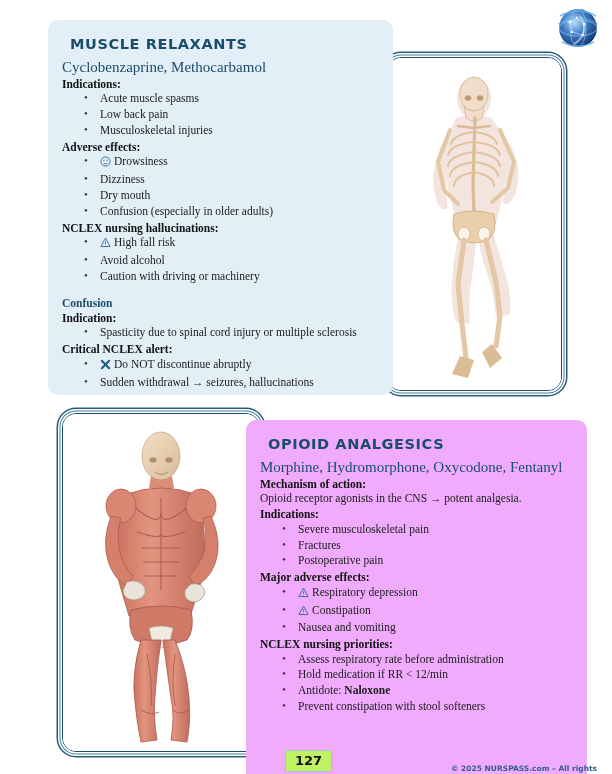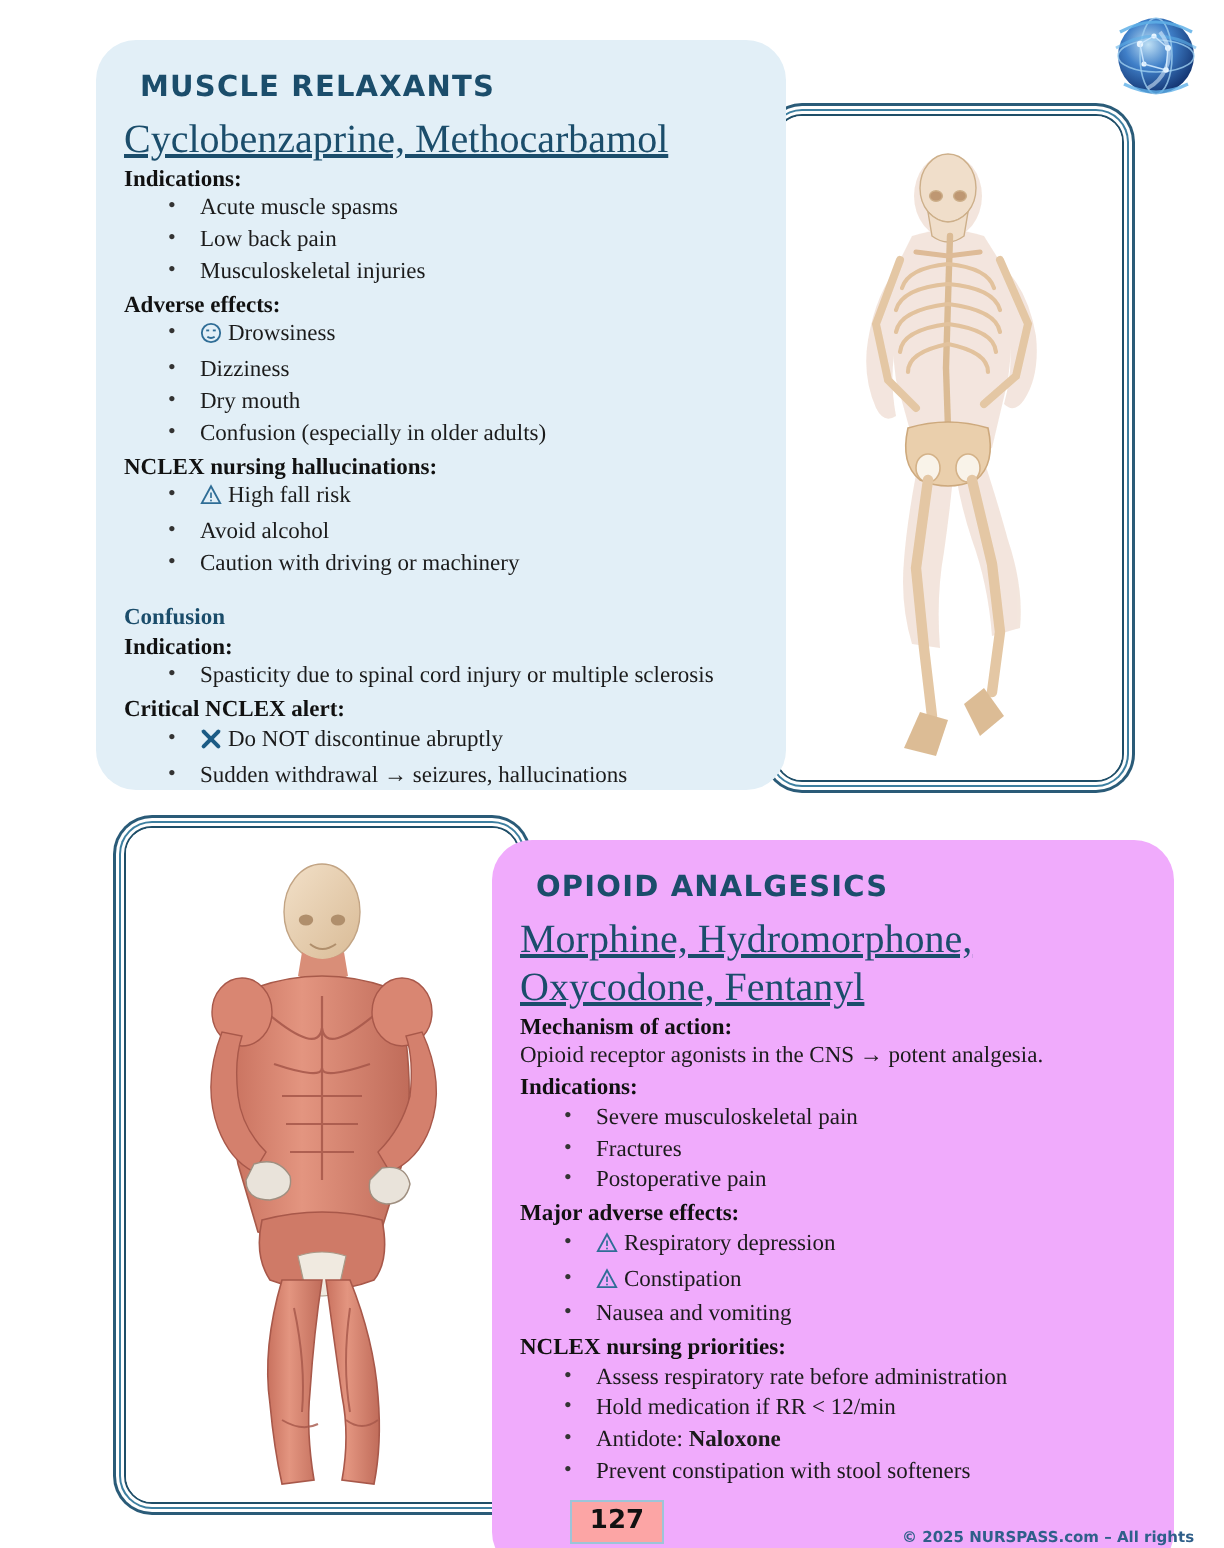--- a/index.html
+++ b/index.html
@@ -48,21 +48,21 @@
     left: 62px;
     top: 413px;
     width: 196px;
     height: 337px;
   }
   .figure-svg { display: block; width: 100%; height: 100%; }
 
   
   .card {
     position: absolute;
-    border-radius: 20px;
+    border-radius: 10px;
   }
   #card-muscle-relaxants {
     left: 48px;
     top: 20px;
     width: 345px;
     height: 375px;
     background: #e2eff7;
     padding: 10px 12px 10px 14px;
     box-sizing: border-box;
   }
@@ -80,25 +80,24 @@
   .card-title {
     font-family: "DejaVu Sans", sans-serif;
     font-weight: bold;
     font-size: 14.5px;
     letter-spacing: 0.6px;
     color: #1b4d6b;
     margin: 6px 0 6px 8px;
   }
   .drug-names {
     font-family: "Liberation Serif", serif;
-    font-size: 20px;
+    font-size: 15px;
     color: #1b4d6b;
     margin: 2px 0 0 0;
     line-height: 1.2;
-    text-decoration: underline;
   }
   .section-head {
     font-family: "Liberation Serif", serif;
     font-weight: bold;
     font-size: 11.5px;
     color: #111111;
     margin: 1px 0 0 0;
     line-height: 1.25;
   }
   .section-head.blue {
@@ -138,21 +137,21 @@
   }
 
   
   #page-number-box {
     position: absolute;
     left: 285px;
     top: 750px;
     width: 47px;
     height: 22px;
     border: 1.5px solid #9dc4d8;
-    background: #fca5a5;
+    background: #bef264;
     box-sizing: border-box;
     text-align: center;
     line-height: 20px;
     font-family: "DejaVu Sans", sans-serif;
     font-weight: bold;
     font-size: 13px;
     color: #111111;
   }
   #copyright-line {
     position: absolute;

